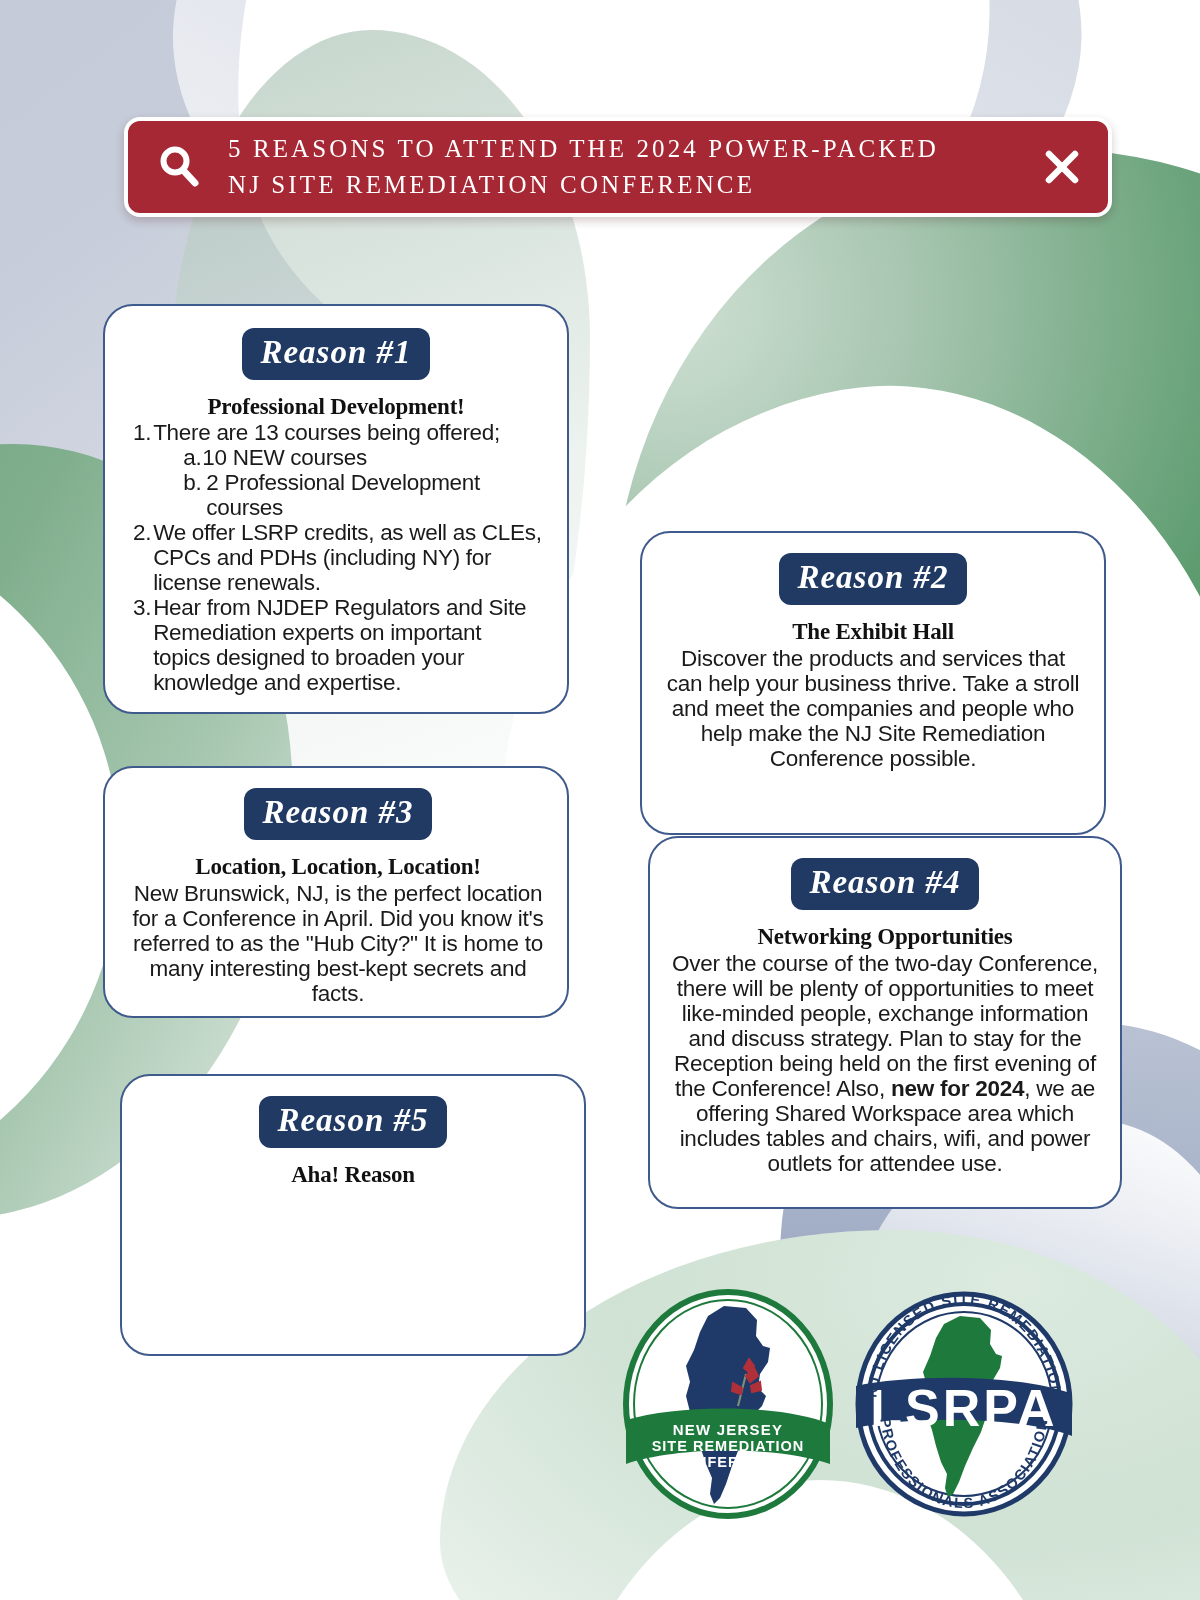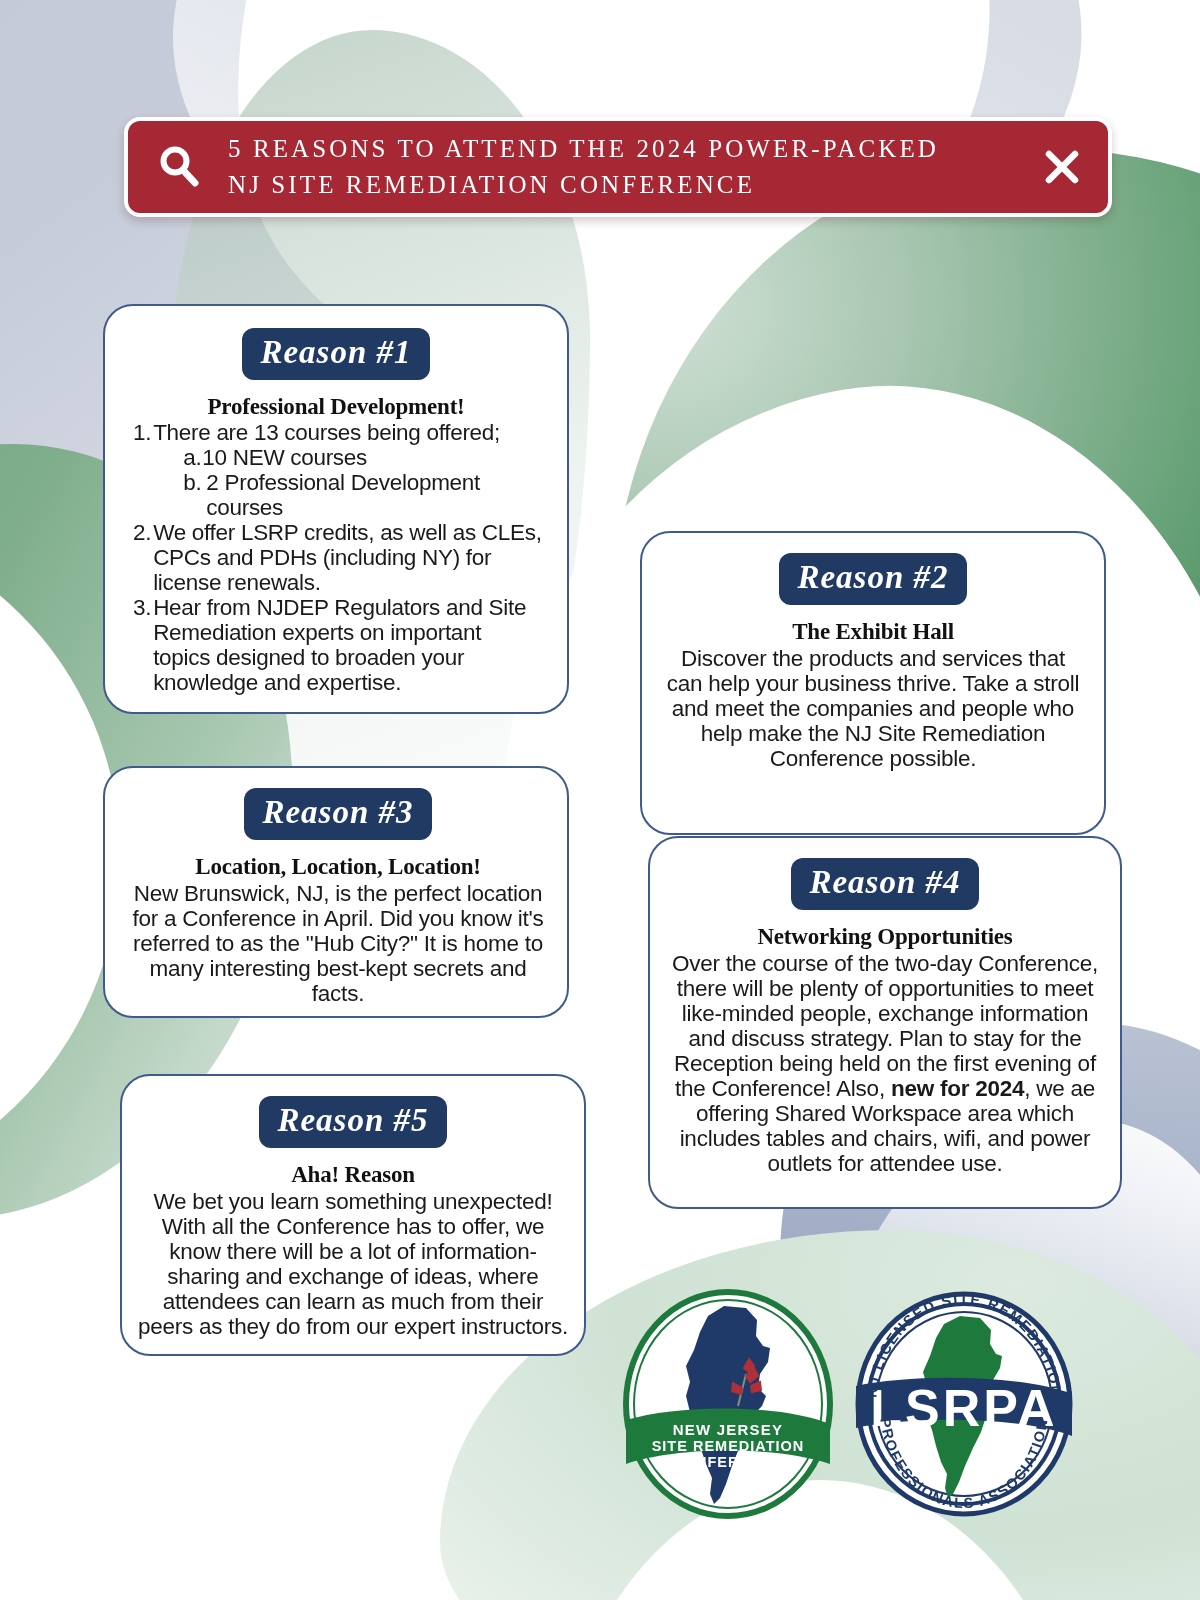--- a/index.html
+++ b/index.html
@@ -273,21 +273,20 @@
     </div>
     <div class="card-title">Networking Opportunities</div>
     <div class="card-body"><span>Over the course of the two-day Conference, there will be plenty of opportunities to meet like-minded people, exchange information and discuss strategy. Plan to stay for the Reception being held on the first evening of the Conference! Also, </span><b>new for 2024</b><span>, we ae offering Shared Workspace area which includes tables and chairs, wifi, and power outlets for attendee use.</span></div>
   </div>
 
   <div class="card" id="card5">
     <div class="badge-row">
       <span class="badge">Reason #5</span>
     </div>
     <div class="card-title">Aha! Reason</div>
-    <div class="card-body">We bet you learn something unexpected! With all the Conference has to offer, we know there will be a lot of information-sharing and exchange of ideas, where attendees can learn as much from their peers as they do from our expert instructors.</div>
   </div>
 
   <div class="logos">
 
     <div class="logo" id="logo-njsrc">
       <svg viewBox="0 0 216 232" width="216" height="232">
         <ellipse cx="108" cy="116" rx="102" ry="112" fill="#ffffff" stroke="#1e7a3c" stroke-width="6"></ellipse>
         <ellipse cx="108" cy="116" rx="94" ry="104" fill="none" stroke="#1e7a3c" stroke-width="2"></ellipse>
 
         <path d="M104 18 L126 20 L137 32 L136 48 L143 58 L150 60 L148 74 L140 86 L138 100

